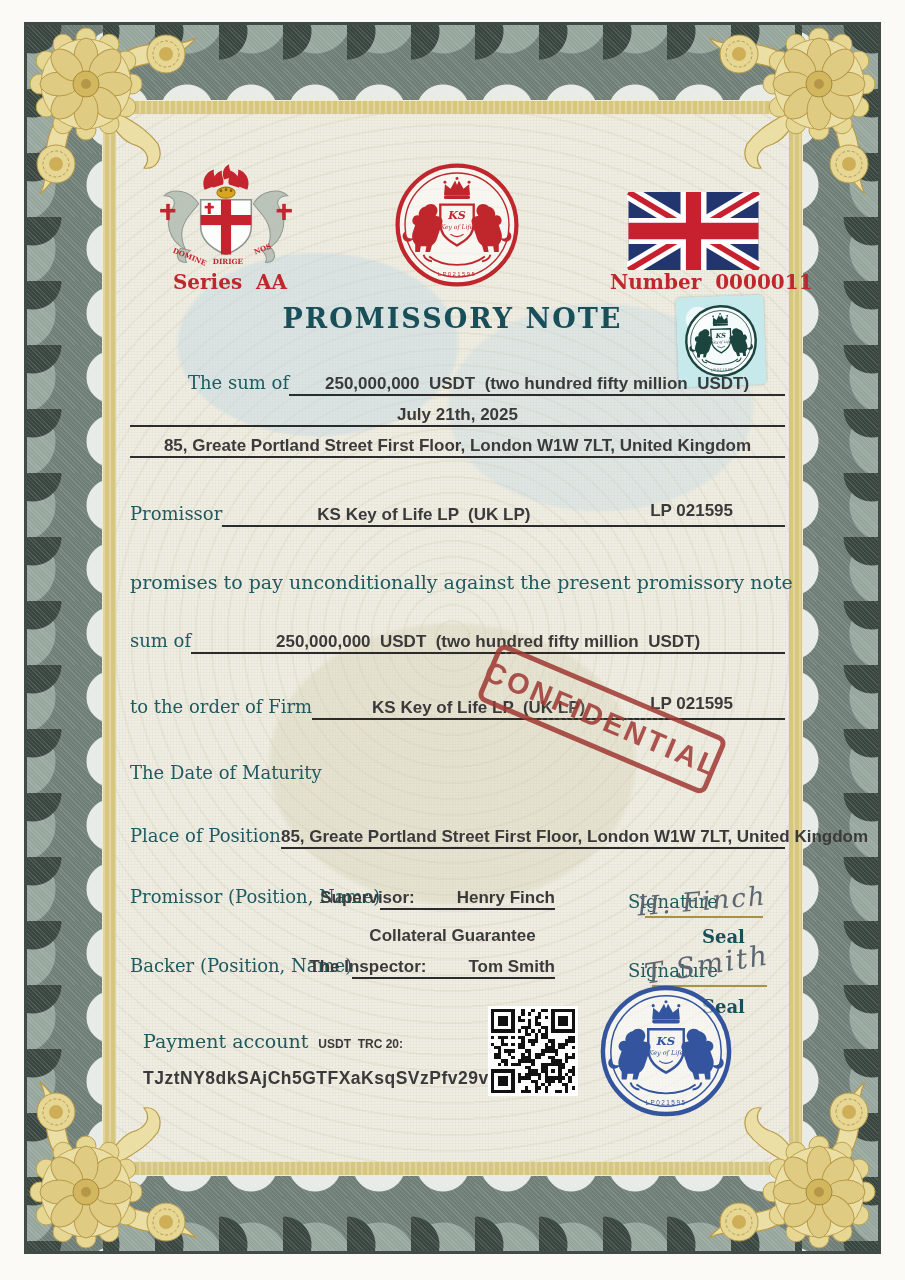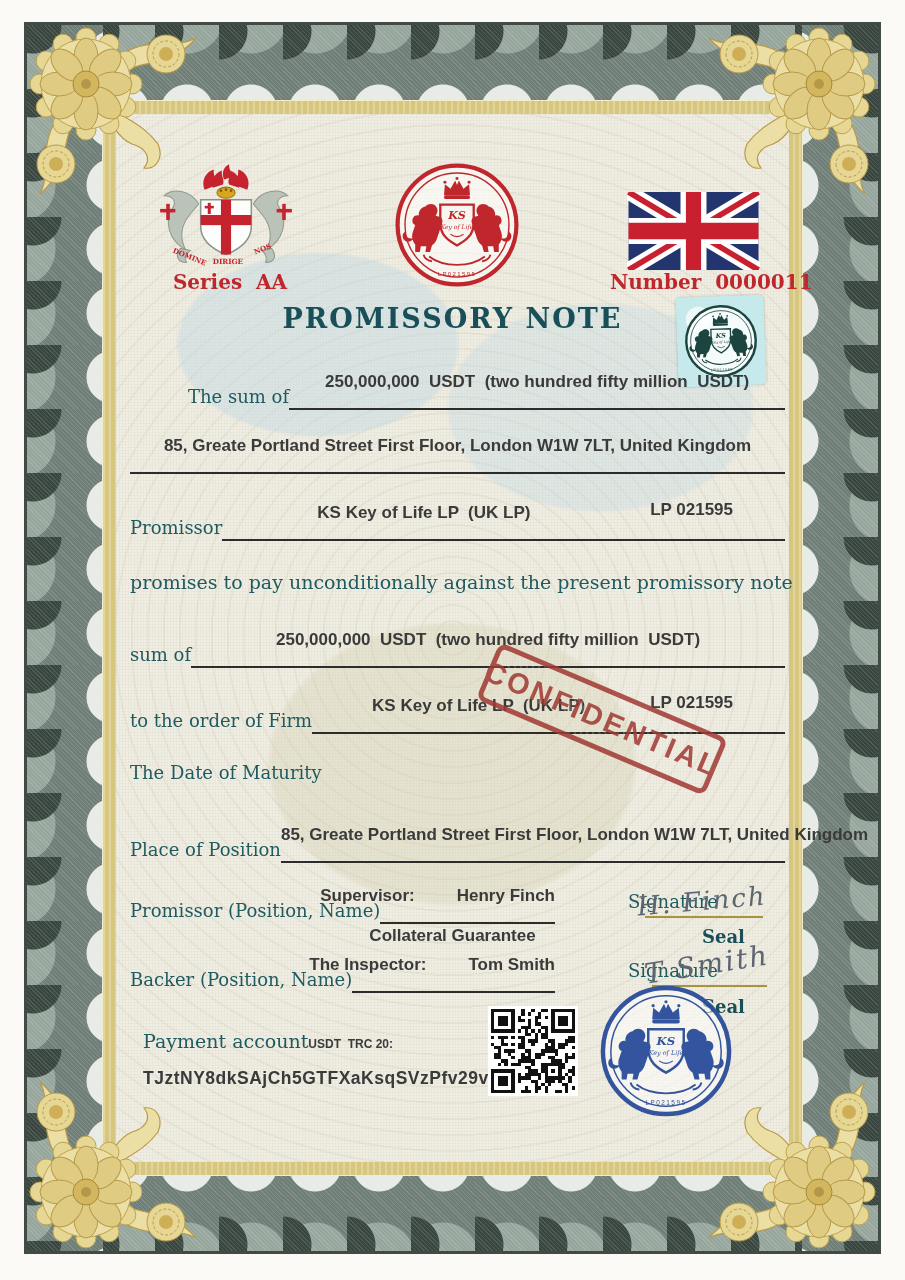--- a/index.html
+++ b/index.html
@@ -47,23 +47,23 @@
        repeating-radial-gradient(circle at 50% 50%,rgba(168,158,118,.10) 0 2px,rgba(0,0,0,0) 2px 16px),
        repeating-linear-gradient(90deg,rgba(130,140,120,.05) 0 1px,rgba(0,0,0,0) 1px 3px),
        repeating-linear-gradient(0deg,rgba(130,140,120,.05) 0 1px,rgba(0,0,0,0) 1px 3px);}
   .corner{position:absolute;width:180px;height:180px;z-index:3;}
   .fg{position:absolute;inset:0;z-index:4;}
   .fg > *{position:absolute;}
   
   .lbl{font:18px "DejaVu Serif",serif;color:var(--teal);white-space:nowrap;padding-bottom:3px;}
   .val{font:bold 17px "Liberation Sans",sans-serif;color:var(--ink);white-space:pre;}
   .row{display:flex;align-items:flex-end;}
-  .row .fill{flex:1;border-bottom:2px solid #2c2c2c;text-align:center;padding-bottom:16px;position:relative;min-width:0;}
+  .row .fill{flex:1;border-bottom:2px solid #2c2c2c;text-align:center;padding-bottom:0;position:relative;min-width:0;}
   .row .fill.leftpad{text-align:left;}
-  .reg{position:absolute;right:52px;bottom:19px;font:bold 17px "Liberation Sans",sans-serif;color:var(--ink);white-space:pre;}
+  .reg{position:absolute;right:52px;bottom:4px;font:bold 17px "Liberation Sans",sans-serif;color:var(--ink);white-space:pre;}
   .seg{display:flex;justify-content:flex-end;gap:42px;}
   .redlabel{font:bold 20px "DejaVu Serif",serif;color:var(--red);text-align:center;white-space:pre;}
   .title{left:0;right:0;text-align:center;font:bold 27px "DejaVu Serif",serif;
          color:var(--teal-dark);letter-spacing:2px;}
   .clause{font:19px "DejaVu Serif",serif;color:var(--teal);}
   .siglabel{font:18px "DejaVu Serif",serif;color:var(--teal);margin-left:44px;}
   .seallabel{font:bold 18px "DejaVu Serif",serif;color:var(--teal-dark);text-align:center;}
   .collateral{left:0;right:0;text-align:center;font:bold 17px "Liberation Sans",sans-serif;color:var(--ink);}
   .sigline{height:46px;border-bottom:2px solid var(--goldline);}
   .script{position:absolute;bottom:0;left:-8px;font:italic 26px "DejaVu Serif",serif;
@@ -73,21 +73,21 @@
          border-radius:9px;transform:rotate(23deg);display:flex;align-items:center;justify-content:center;
          color:var(--stamp);font:bold 29px "Liberation Sans",sans-serif;letter-spacing:3px;opacity:.86;
          background:repeating-linear-gradient(57deg,rgba(240,236,225,.22) 0 2px,rgba(0,0,0,0) 2px 6px);}
   .holo{left:677px;top:296px;width:88px;height:90px;border-radius:5px;transform:rotate(-2deg);
         background:
           radial-gradient(circle at 25% 25%,rgba(255,255,255,.7) 0 12px,rgba(0,0,0,0) 13px),
           radial-gradient(circle at 75% 65%,rgba(255,255,255,.6) 0 10px,rgba(0,0,0,0) 11px),
           radial-gradient(circle at 50% 50%,#e8f6f4 0 34px,rgba(0,0,0,0) 35px),#c6e9ec;
         display:flex;align-items:center;justify-content:center;box-shadow:0 0 3px rgba(0,0,0,.2);}
   .qr{left:488px;top:1006px;width:90px;height:90px;background:#fff;padding:3px;box-sizing:border-box;}
-  .payline{display:flex;gap:0;align-items:baseline;}
+  .payline{display:flex;gap:10px;align-items:baseline;}
   .addr{font:bold 17.5px "Liberation Sans",sans-serif;color:var(--ink);letter-spacing:.5px;}
   .seal-red{color:var(--red);}
   .seal-navy{color:var(--navy);opacity:.95;}
   .holo-emblem{color:#1c4540;}
 </style>
 </head>
 <body>
 
 <div class="page">
 
@@ -244,20 +244,21 @@
           <use href="#emblem"></use>
         </svg>
     </div>
 
     <div class="row" style="left:188px;right:120px;top:372px">
       <span class="lbl">The sum of</span>
       <span class="fill"><span class="val">250,000,000  USDT  (two hundred fifty million  USDT)</span></span>
     </div>
 
     <div class="row" style="left:130px;right:120px;top:405px">
+      <span class="fill"><span class="val">July 21th, 2025</span></span>
     </div>
 
     <div class="row" style="left:130px;right:120px;top:436px">
       <span class="fill"><span class="val">85, Greate Portland Street First Floor, London W1W 7LT, United Kingdom</span></span>
     </div>
 
     <div class="row" style="left:130px;right:120px;top:503px">
       <span class="lbl">Promissor</span>
       <span class="fill leftpad" style="padding-left:95px">
         <span class="val">KS Key of Life LP  (UK LP)</span>

